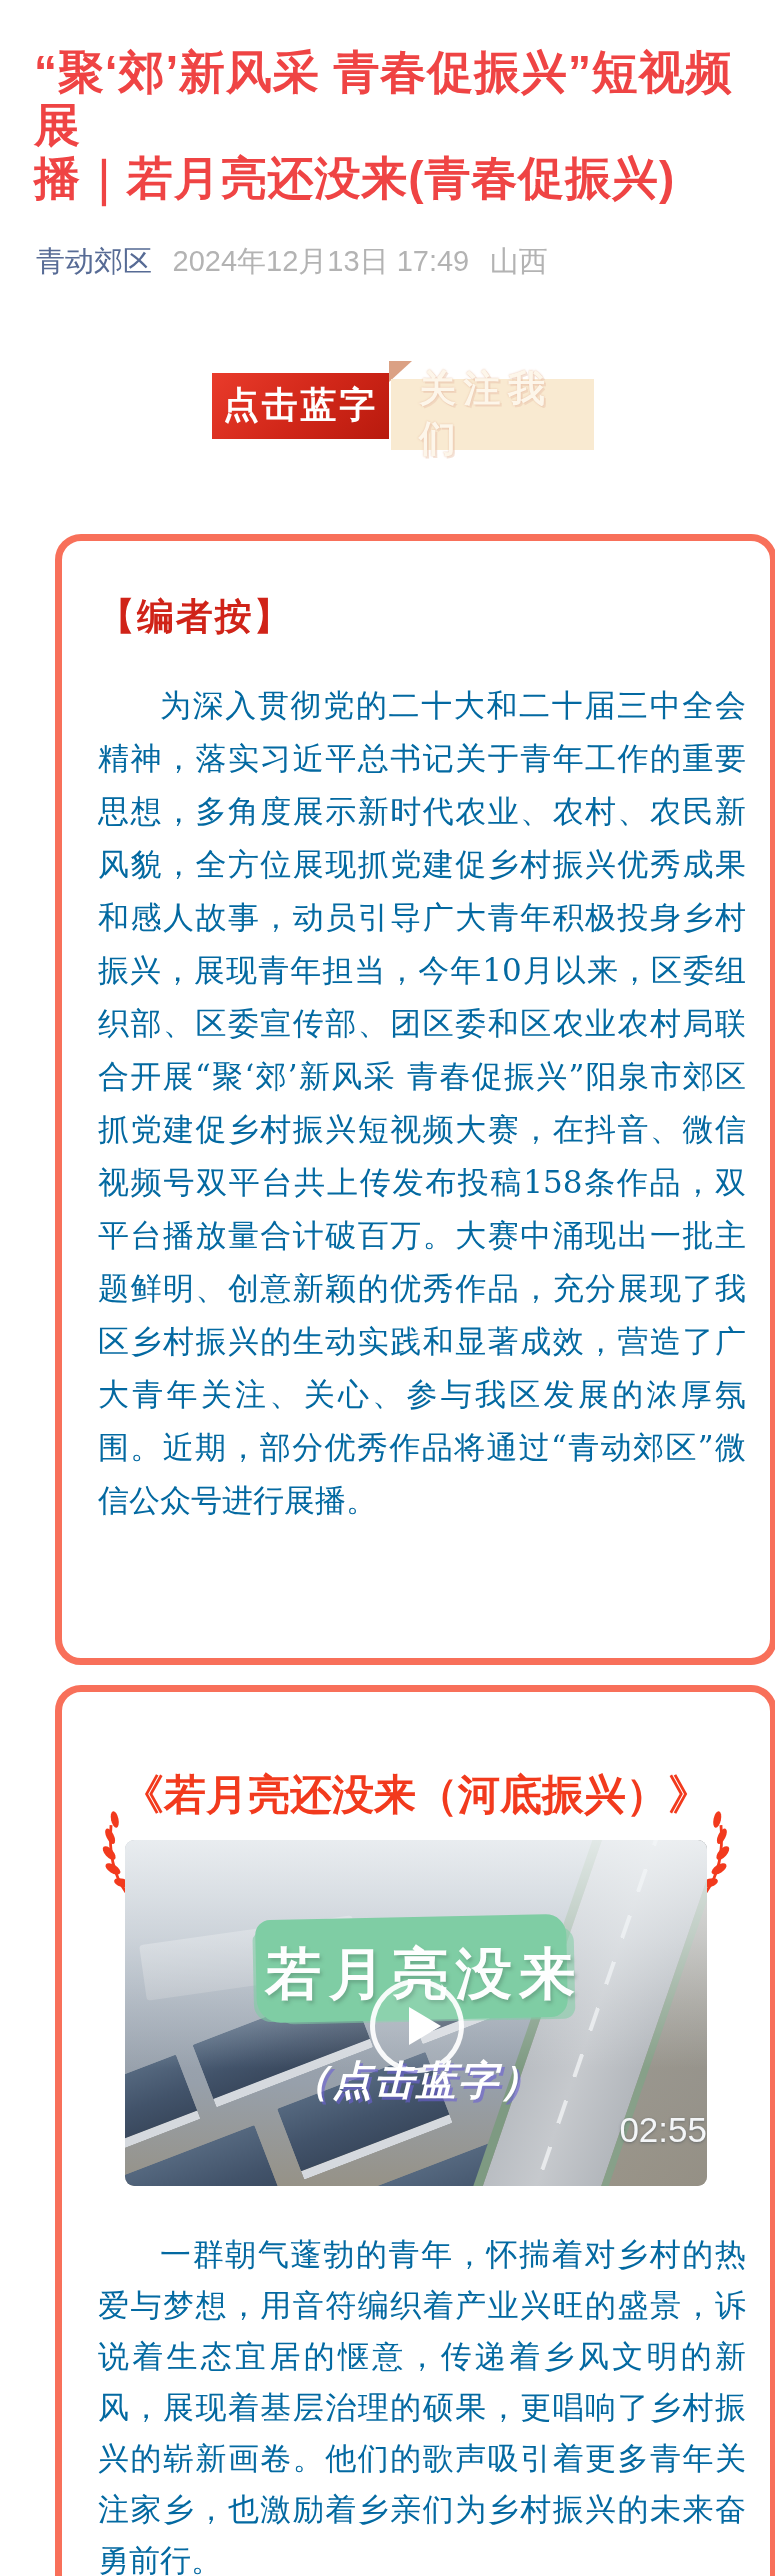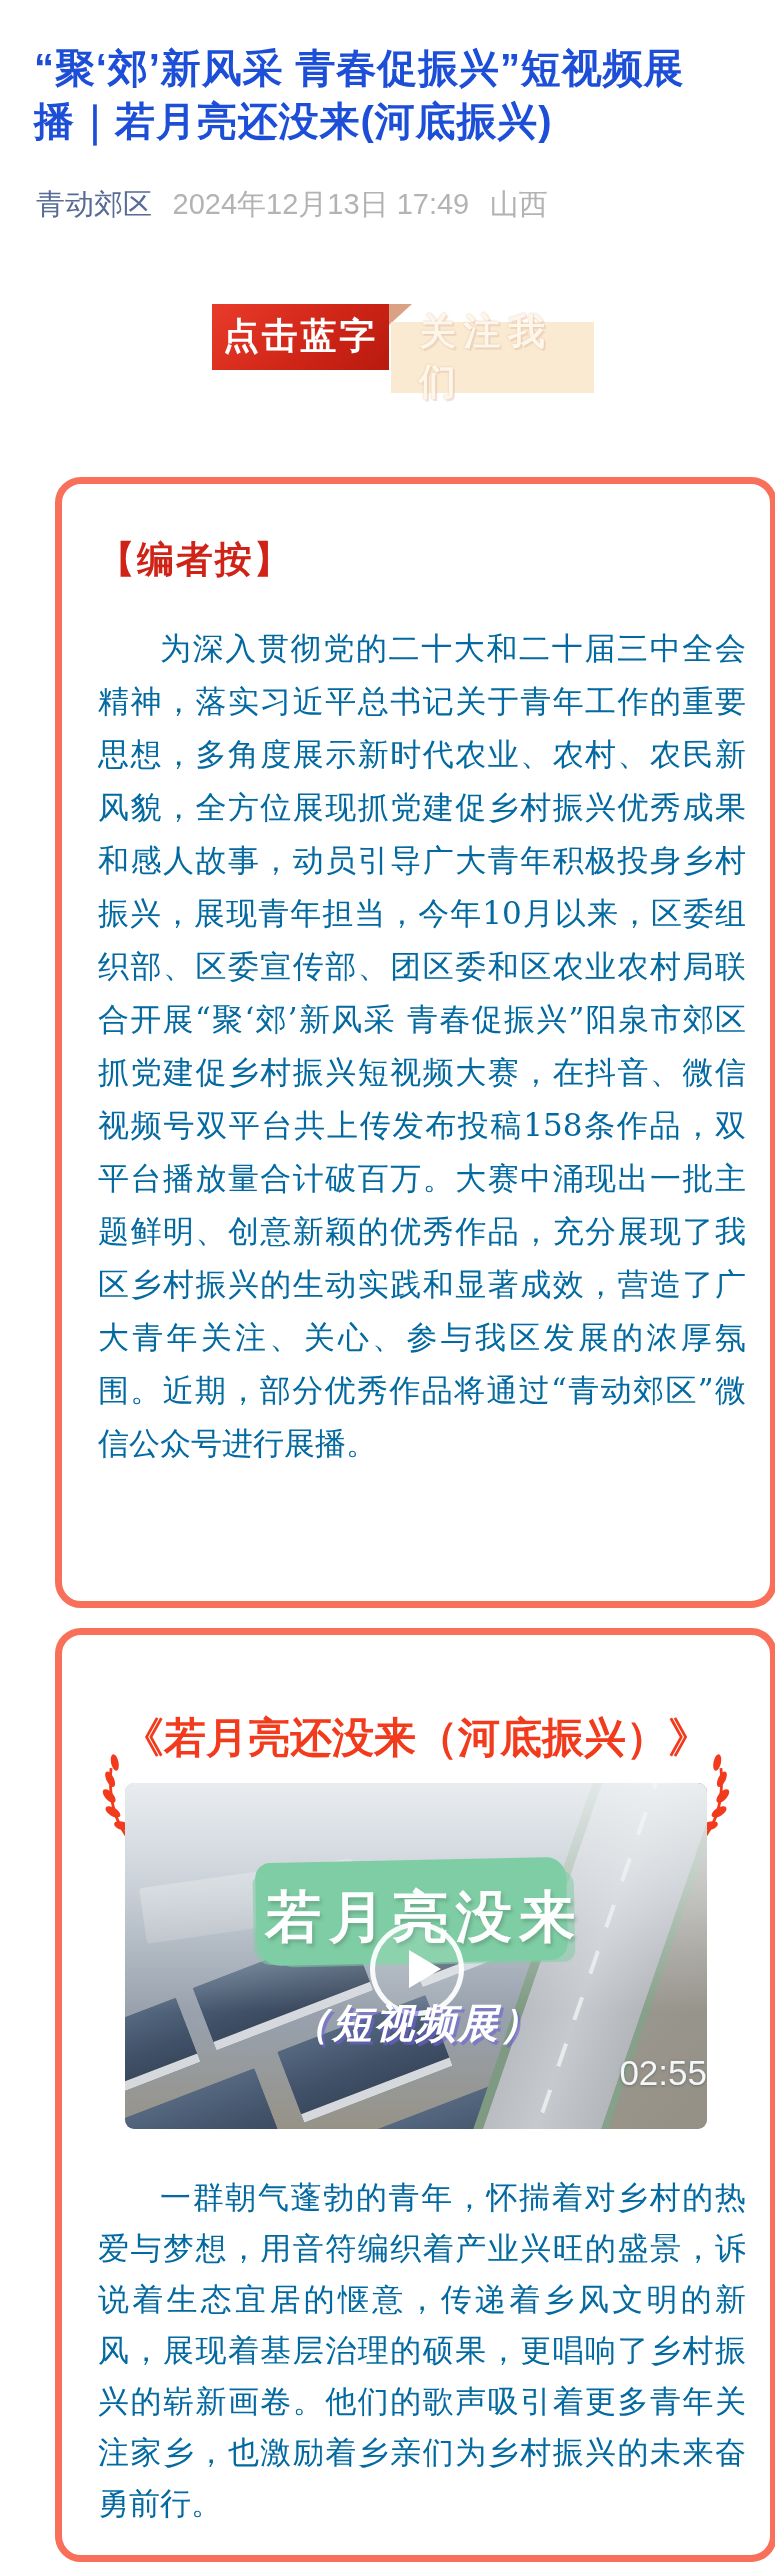--- a/index.html
+++ b/index.html
@@ -6,24 +6,24 @@
   body{
     width:775px;
     background:#ffffff;
     font-family:"Liberation Sans", sans-serif;
     color:#1a1a1a;
   }
   
   .article{padding-top:15px;}
   .title{
     padding:0 34px;
-    font-size:40px;
+    font-size:46px;
     line-height:53px;
     font-weight:700;
-    color:#1d4ed8;
+    color:#ef4444;
     letter-spacing:0.9px;
   }
   .meta{
     padding:0 36px;
     margin-top:37px;
     font-size:29px;
     display:flex;
     align-items:baseline;
     gap:20.6px;
     text-align:center;
@@ -32,21 +32,21 @@
   .meta-dim{color:#b3b3b3;}
   
   .banner{
     position:relative;
     margin-top:79px;
     height:90px;
     width:354px;
     margin-left:212px;
   }
   .banner-red{
-    position:absolute;left:0;top:0;
+    position:absolute;left:0;top:12px;
     width:177px;height:66px;
     background:linear-gradient(135deg,#e93b2b 0%,#d02618 55%,#b81a0e 100%);
     display:flex;align-items:center;justify-content:center;
     color:#ffffff;font-size:36px;font-weight:700;letter-spacing:2.8px;
     cursor:pointer;
   }
   .banner-fold{
     position:absolute;left:177px;top:0;
     width:0;height:0;
     border-top:21.5px solid #dba184;
@@ -183,21 +183,21 @@
   .award-para{padding:0 24px 0 36px;margin-top:43px;}
   .award-para .body-text{margin-top:0;line-height:51px;}
 </style>
 </head>
 <body>
 
 <div class="article">
 
   <h1 class="title">
     <span>“聚‘郊’新风采 青春促振兴”短视频展</span><br>
-    <span>播｜若月亮还没来(河底振兴)</span>
+    <span>播｜若月亮还没来(青春促振兴)</span>
   </h1>
 
   <div class="meta">
     <span class="account">青动郊区</span>
     <span class="meta-dim">2024年12月13日 17:49</span>
     <span class="meta-dim">山西</span>
   </div>
 
   <div class="banner">
     <div class="banner-red">点击蓝字</div>
@@ -250,21 +250,21 @@
       <div class="ground-tan"></div>
       <div class="road">
         <div class="road-lane"></div>
       </div>
       <div class="fog"></div>
       <div class="brush"></div>
       <div class="v-title">若月亮没来</div>
       <div class="play">
         <div class="play-tri"></div>
       </div>
-      <div class="v-sub">（短视频展）</div>
+      <div class="v-sub">（点击蓝字）</div>
       <div class="v-dur">02:55</div>
     </div>
 
     <div class="award-para">
       <p class="body-text">一群朝气蓬勃的青年，怀揣着对乡村的热爱与梦想，用音符编织着产业兴旺的盛景，诉说着生态宜居的惬意，传递着乡风文明的新风，展现着基层治理的硕果，更唱响了乡村振兴的崭新画卷。他们的歌声吸引着更多青年关注家乡，也激励着乡亲们为乡村振兴的未来奋勇前行。</p>
     </div>
   </div>
 
 </div>
 

